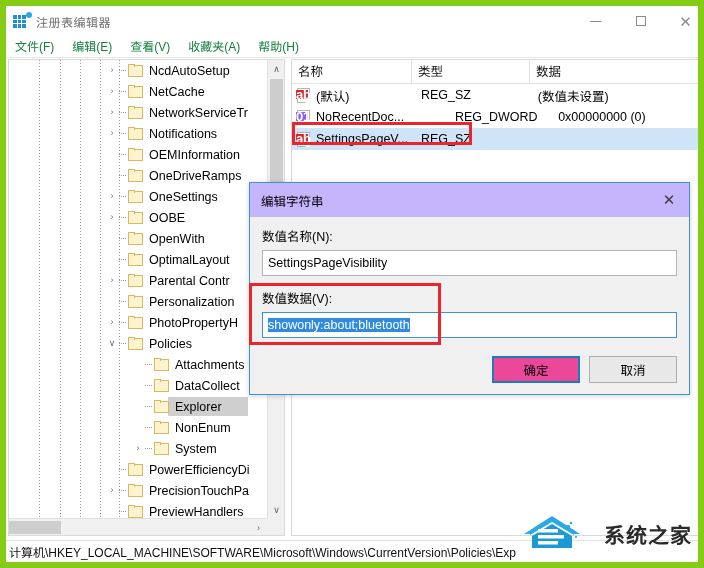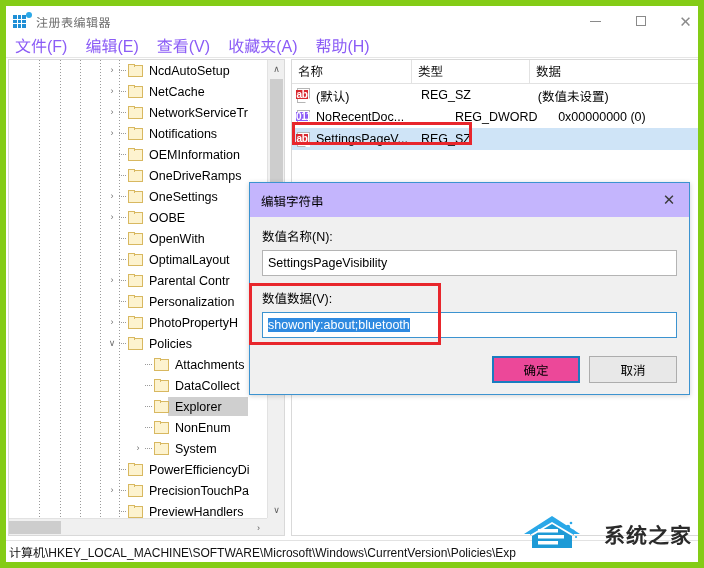--- a/index.html
+++ b/index.html
@@ -56,21 +56,21 @@
   .win-btn .glyph-max { display: block; width: 10px; height: 10px; border: 1px solid #8a8a8a; }
   .win-btn .glyph-close { font-size: 15px; line-height: 1; color: #8a8a8a; }
 
   
   .menubar {
     position: absolute; left: 0; top: 30px; width: 702px; height: 22px;
     display: flex; align-items: center; background: #ffffff;
     border-bottom: 1px solid #e6e6e6;
   }
   .menu-item {
-    font-size: 16px; color: #8b5cf6; padding: 0 9px; line-height: 20px;
+    font-size: 12px; color: #15803d; padding: 0 9px; line-height: 20px;
   }
 
   
   .tree-pane {
     position: absolute; left: 2px; top: 53px; width: 277px; height: 477px;
     background: #ffffff; border: 1px solid #d9d9d9; overflow: hidden;
   }
   .tree-scroll-region {
     position: absolute; left: 0; top: 0; right: 17px; bottom: 17px; overflow: hidden;
   }
@@ -172,21 +172,21 @@
   .val-icon .page {
     position: absolute; left: 1px; top: 0; width: 13px; height: 15px;
     background: #ffffff; border: 1px solid #b5b5b5;
   }
   .val-icon .page::after {
     content: ""; position: absolute; right: -1px; bottom: -1px;
     border-left: 5px solid transparent; border-bottom: 5px solid #ffffff;
   }
   .val-icon .tag {
     position: absolute; left: 0px; top: 2px; width: 12px; height: 9px;
-    font-size: 10px; line-height: 9px; text-align: center;
+    font-size: 13px; line-height: 9px; text-align: center;
     color: #ffffff; font-weight: bold; letter-spacing: -.3px;
   }
   .val-icon.sz .tag { background: #d9282f; }
   .val-icon.dword .tag { background: #8b5cf6; }
   .cell { overflow: hidden; white-space: nowrap; }
 
   
   .statusbar {
     position: absolute; left: 0; bottom: 0; width: 702px; height: 22px;
     border-top: 1px solid #e2e2e2; background: #ffffff;

